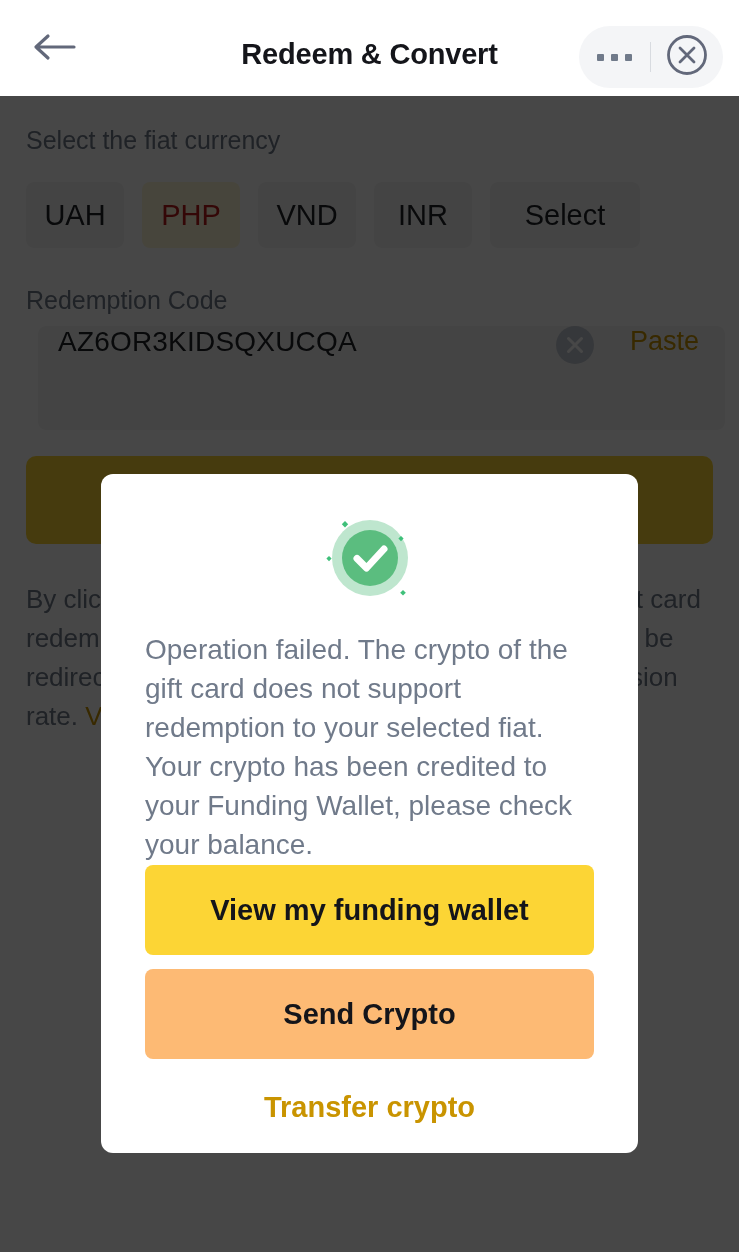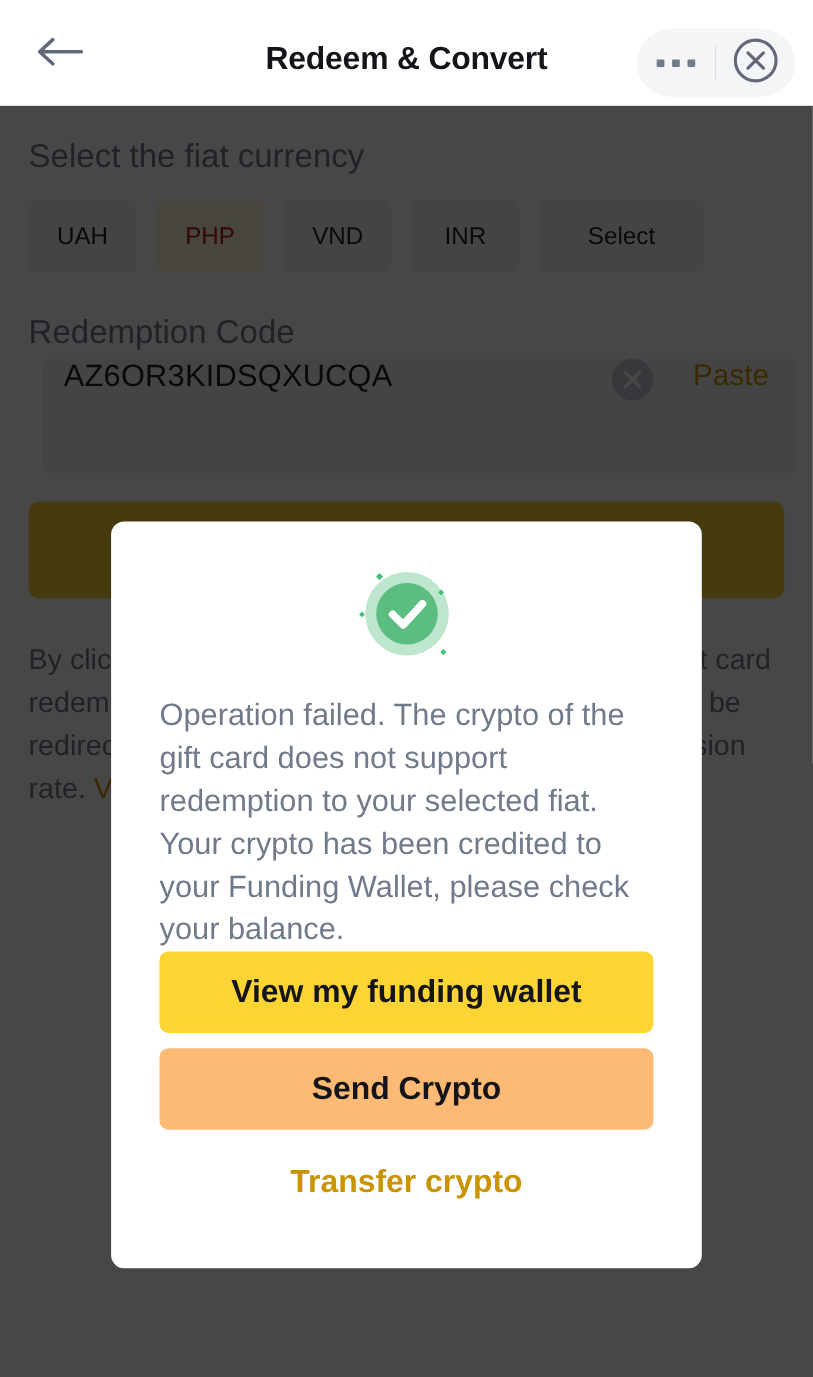--- a/index.html
+++ b/index.html
@@ -108,21 +108,21 @@
     top: 96px; left: 0;
     width: 739px;
     height: 1156px;
     background: rgba(0,0,0,0.72);
     z-index: 20;
   }
 
   .section-label {
     position: absolute;
     left: 26px;
-    font-size: 30px;
+    font-size: 25px;
     color: #707a8a;
     font-weight: 400;
   }
   #fiat-label { top: 30px; }
   #code-label { top: 190px; }
 
   
   #chip-row {
     position: absolute;
     top: 86px;
@@ -134,21 +134,21 @@
   }
   .chip {
     height: 66px;
     min-width: 98px;
     padding: 0 18px;
     border-radius: 8px;
     background: #f5f5f5;
     display: flex;
     align-items: center;
     justify-content: center;
-    font-size: 22px;
+    font-size: 29px;
     color: #1e2026;
     flex: none;
   }
   .chip.selected {
     background: #fef6d8;
     color: #b91c1c;
     font-weight: 500;
   }
   .chip.wide { min-width: 150px; }
 
@@ -252,21 +252,21 @@
   }
 
   #modal-actions {
     position: absolute;
     left: 44px;
     top: 391px;
     width: 449px;
   }
   .modal-btn {
     width: 449px;
-    height: 74px;
+    height: 90px;
     border-radius: 8px;
     display: flex;
     align-items: center;
     justify-content: center;
     font-size: 29px;
     font-weight: 600;
     border: none;
     font-family: inherit;
     cursor: pointer;
   }

